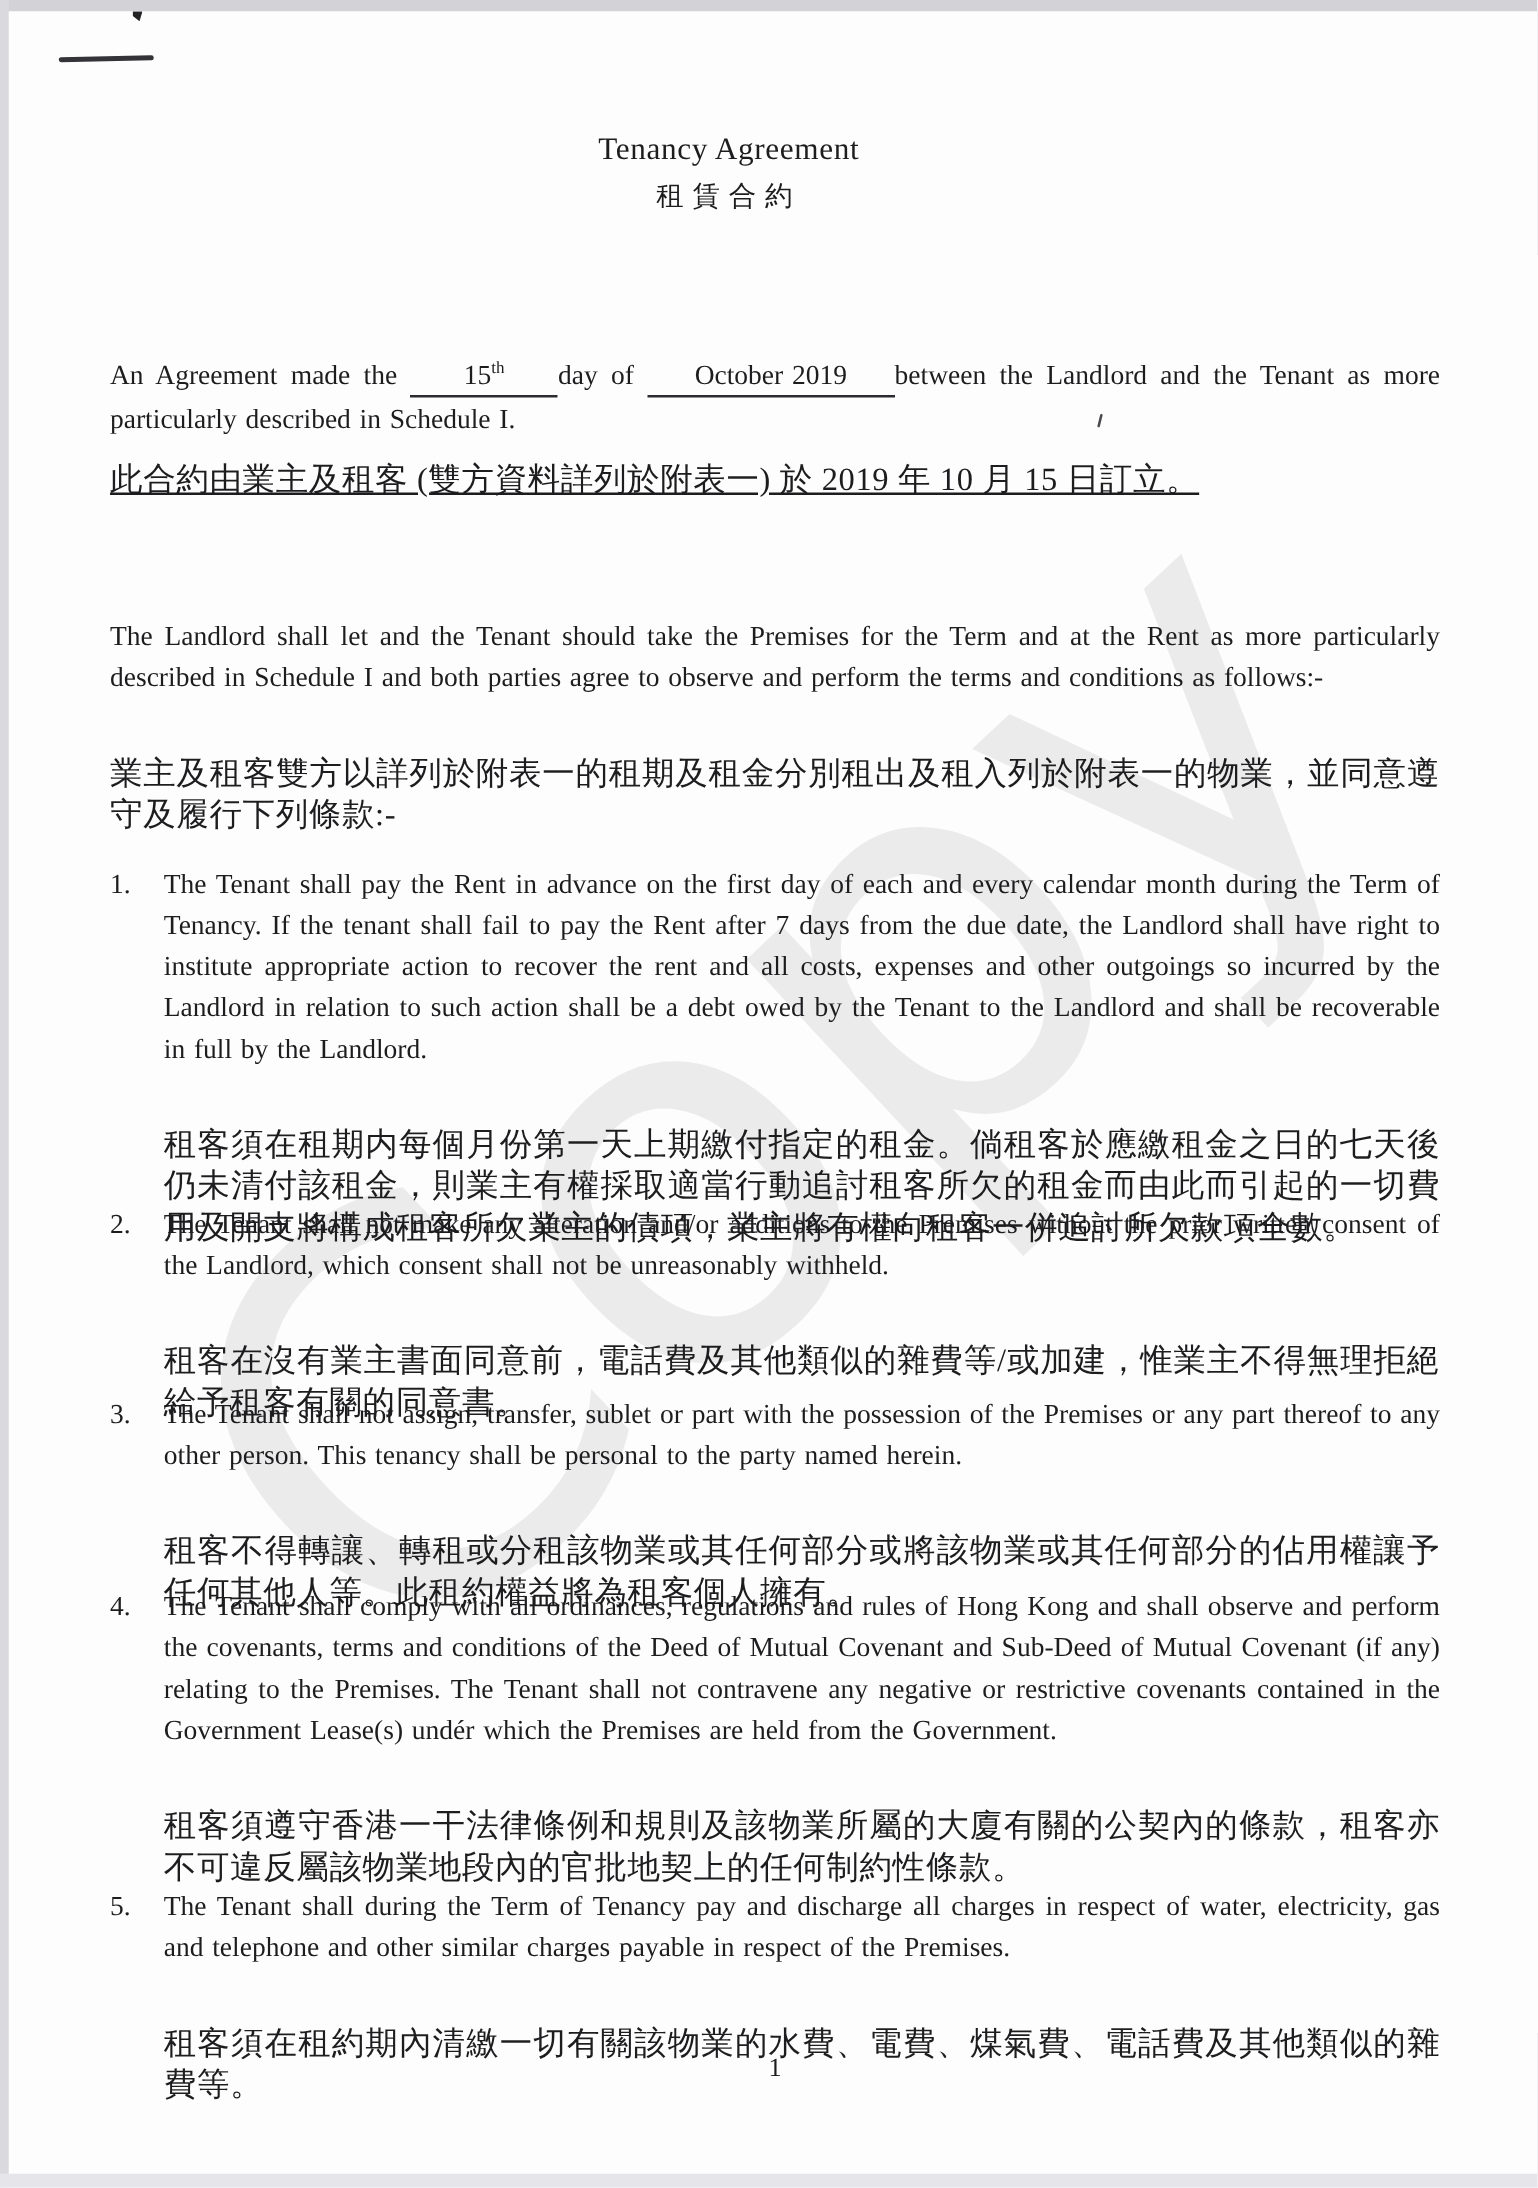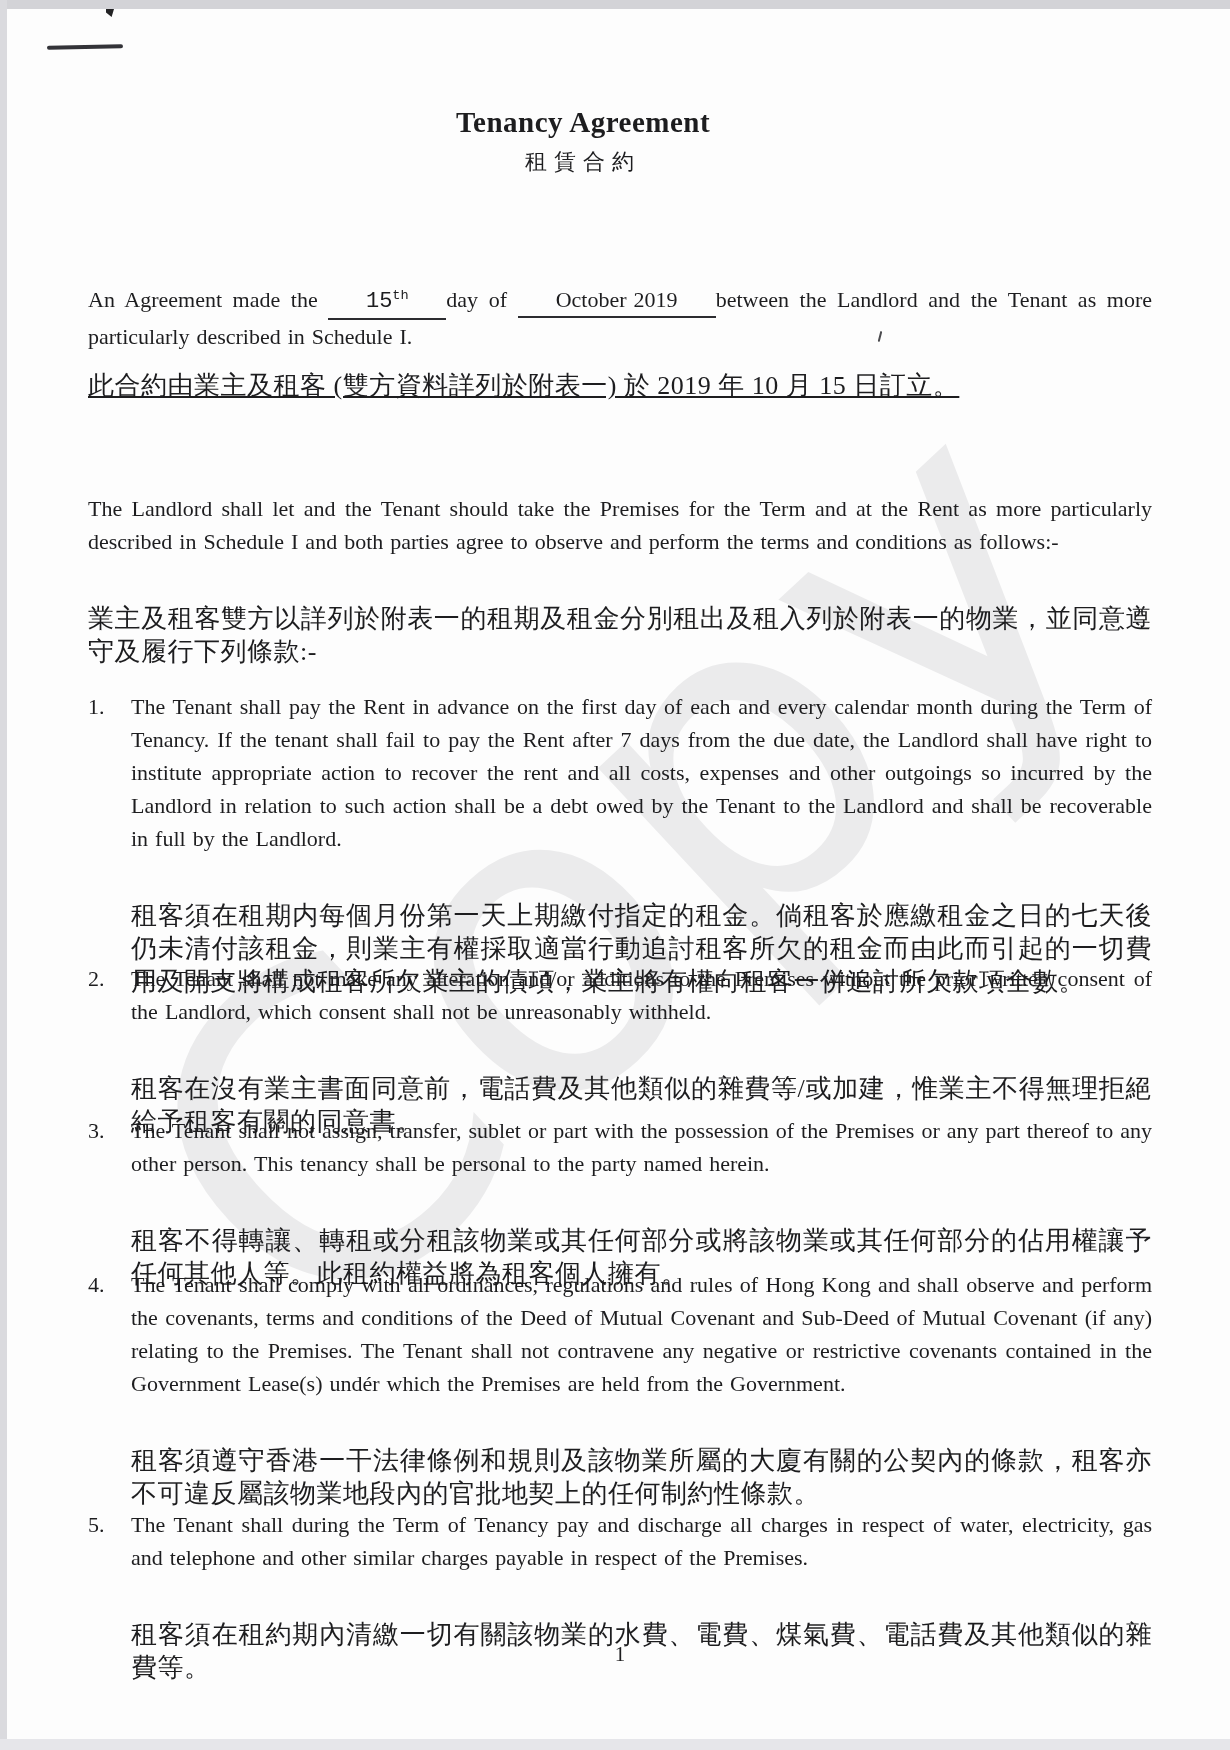--- a/index.html
+++ b/index.html
@@ -23,35 +23,35 @@
   .watermark{
     position:absolute;left:615px;top:870px;
     transform:translate(-50%,-50%) rotate(-43deg);
     font-family:"DejaVu Sans", sans-serif;
     font-size:430px;font-weight:400;white-space:nowrap;
     color:rgba(125,125,132,0.14);
     pointer-events:none;user-select:none;
   }
   
   .title-block{position:absolute;left:0;top:106px;width:1166px;text-align:center;}
-  .title-en{font-size:29px;font-weight:bold;letter-spacing:0.5px;}
+  .title-en{font-size:25px;font-weight:normal;letter-spacing:0.5px;}
   .title-zh{font-size:22px;margin-top:8px;letter-spacing:7px;font-weight:500;}
   
   .sec{position:absolute;left:88px;width:1064px;}
   .en{font-size:22px;line-height:33px;text-align:justify;word-spacing:1.5px;}
   .zh{font-size:26px;line-height:33px;text-align:justify;letter-spacing:0.5px;margin-top:44px;}
   .sec-intro{top:283px;}
   .sec-intro .zh{margin-top:16px;text-decoration:underline;}
   .sec-preamble{top:492px;}
   .clause{position:absolute;left:88px;width:1064px;}
   .clause .num{position:absolute;left:0;top:0;font-size:22px;line-height:33px;}
   .clause .body{margin-left:43px;}
   .c1{top:690px;} .c2{top:962px;} .c3{top:1114px;} .c4{top:1268px;} .c5{top:1508px;}
   .blank{display:inline-block;border-bottom:2.5px solid #2c2c30;text-align:center;}
-  .blank-day{min-width:118px;font-family:Liberation Mono, monospace;}
+  .blank-day{min-width:118px;}
   .blank-date{min-width:198px;}
   sup{font-size:0.62em;vertical-align:super;line-height:0;}
   .page-number{position:absolute;left:0;top:1642px;width:1240px;text-align:center;font-size:21px;}
 </style>
 </head>
 <body>
 
 <div class="page">
 
   <div class="edge-top"></div>

